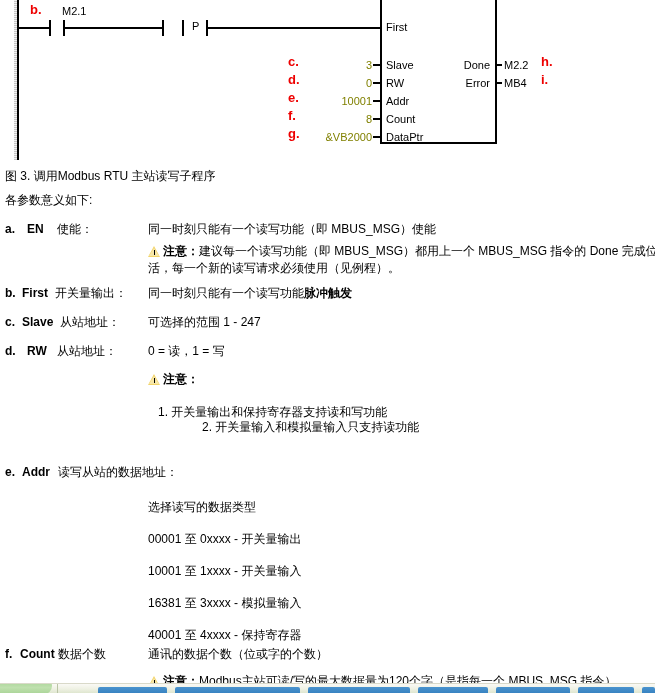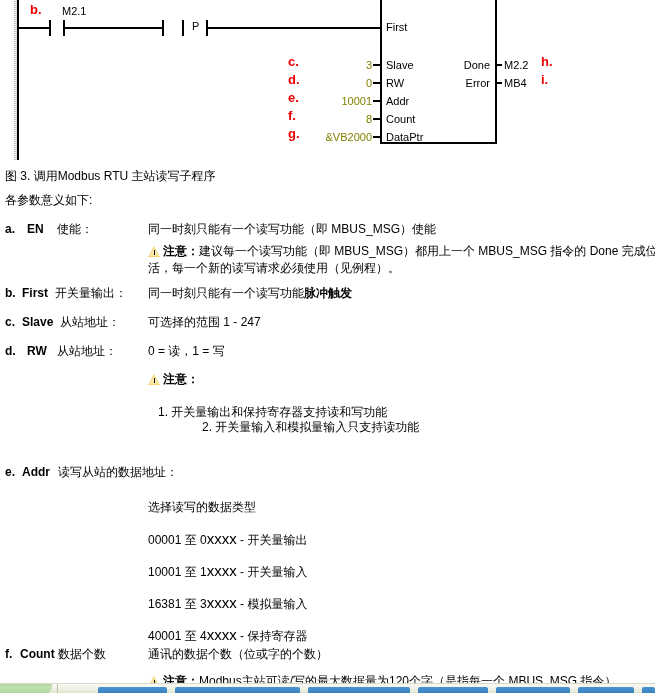--- a/index.html
+++ b/index.html
@@ -106,21 +106,21 @@
   }
   .line {
     position: absolute;
     white-space: nowrap;
     font-size: 12px;
     line-height: 14px;
     font-family: "Liberation Sans", "DejaVu Sans", sans-serif;
     color: #000;
   }
   .bold { font-weight: bold; }
-  .small { font-size: 15px; }
+  .small { font-size: 12px; }
 
   .warn-ico {
     display: inline-block;
     position: relative;
     width: 13px;
     height: 12px;
     vertical-align: -2px;
     margin-right: 2px;
   }
   .warn-ico .tri {

